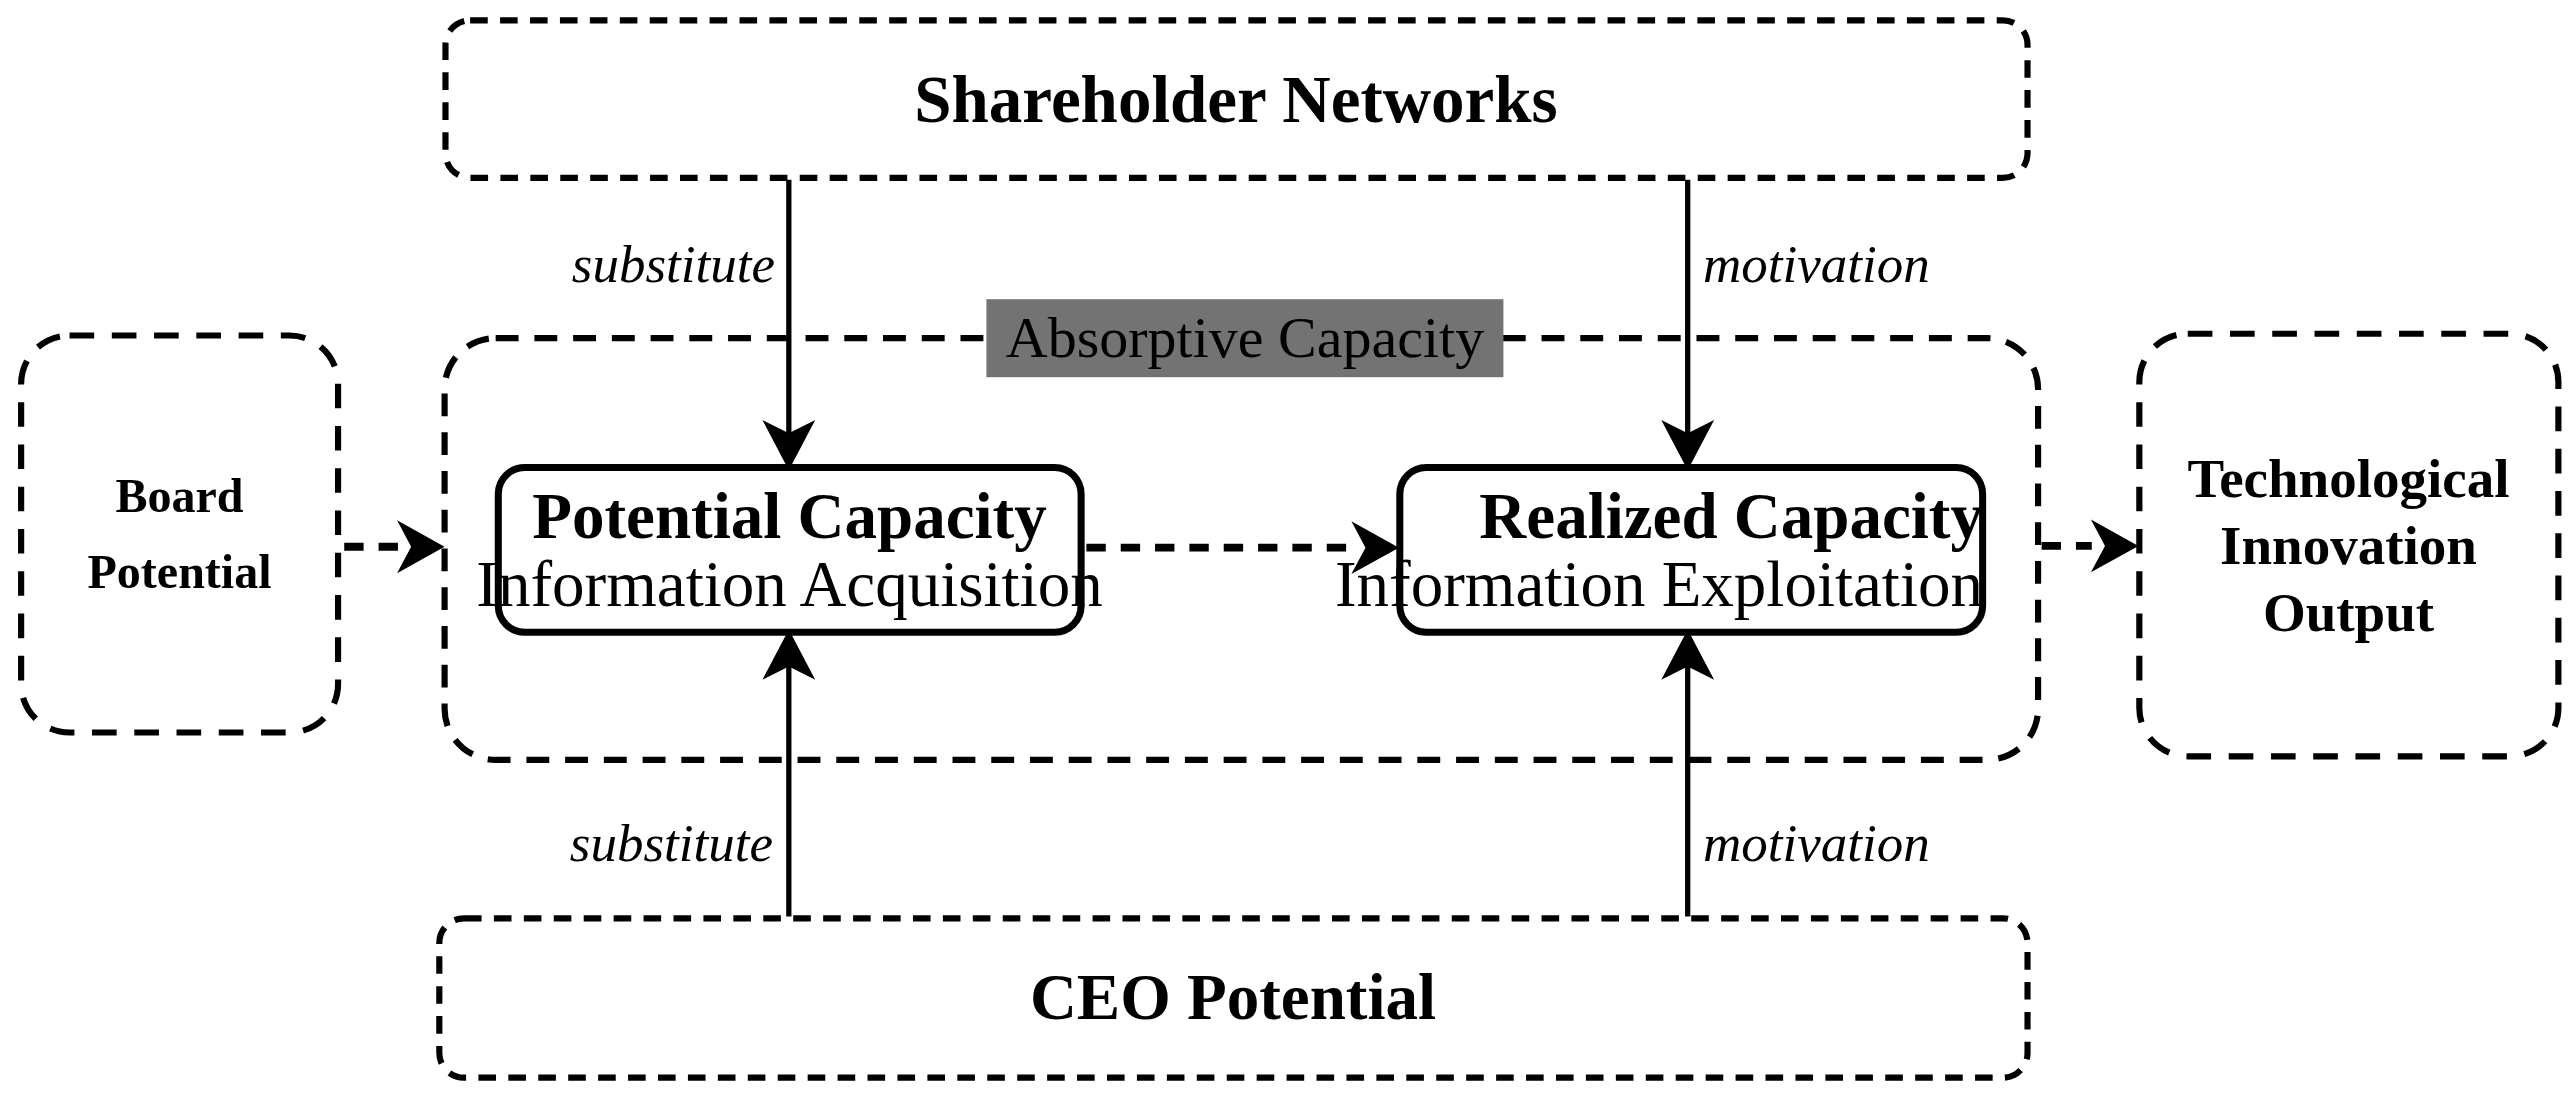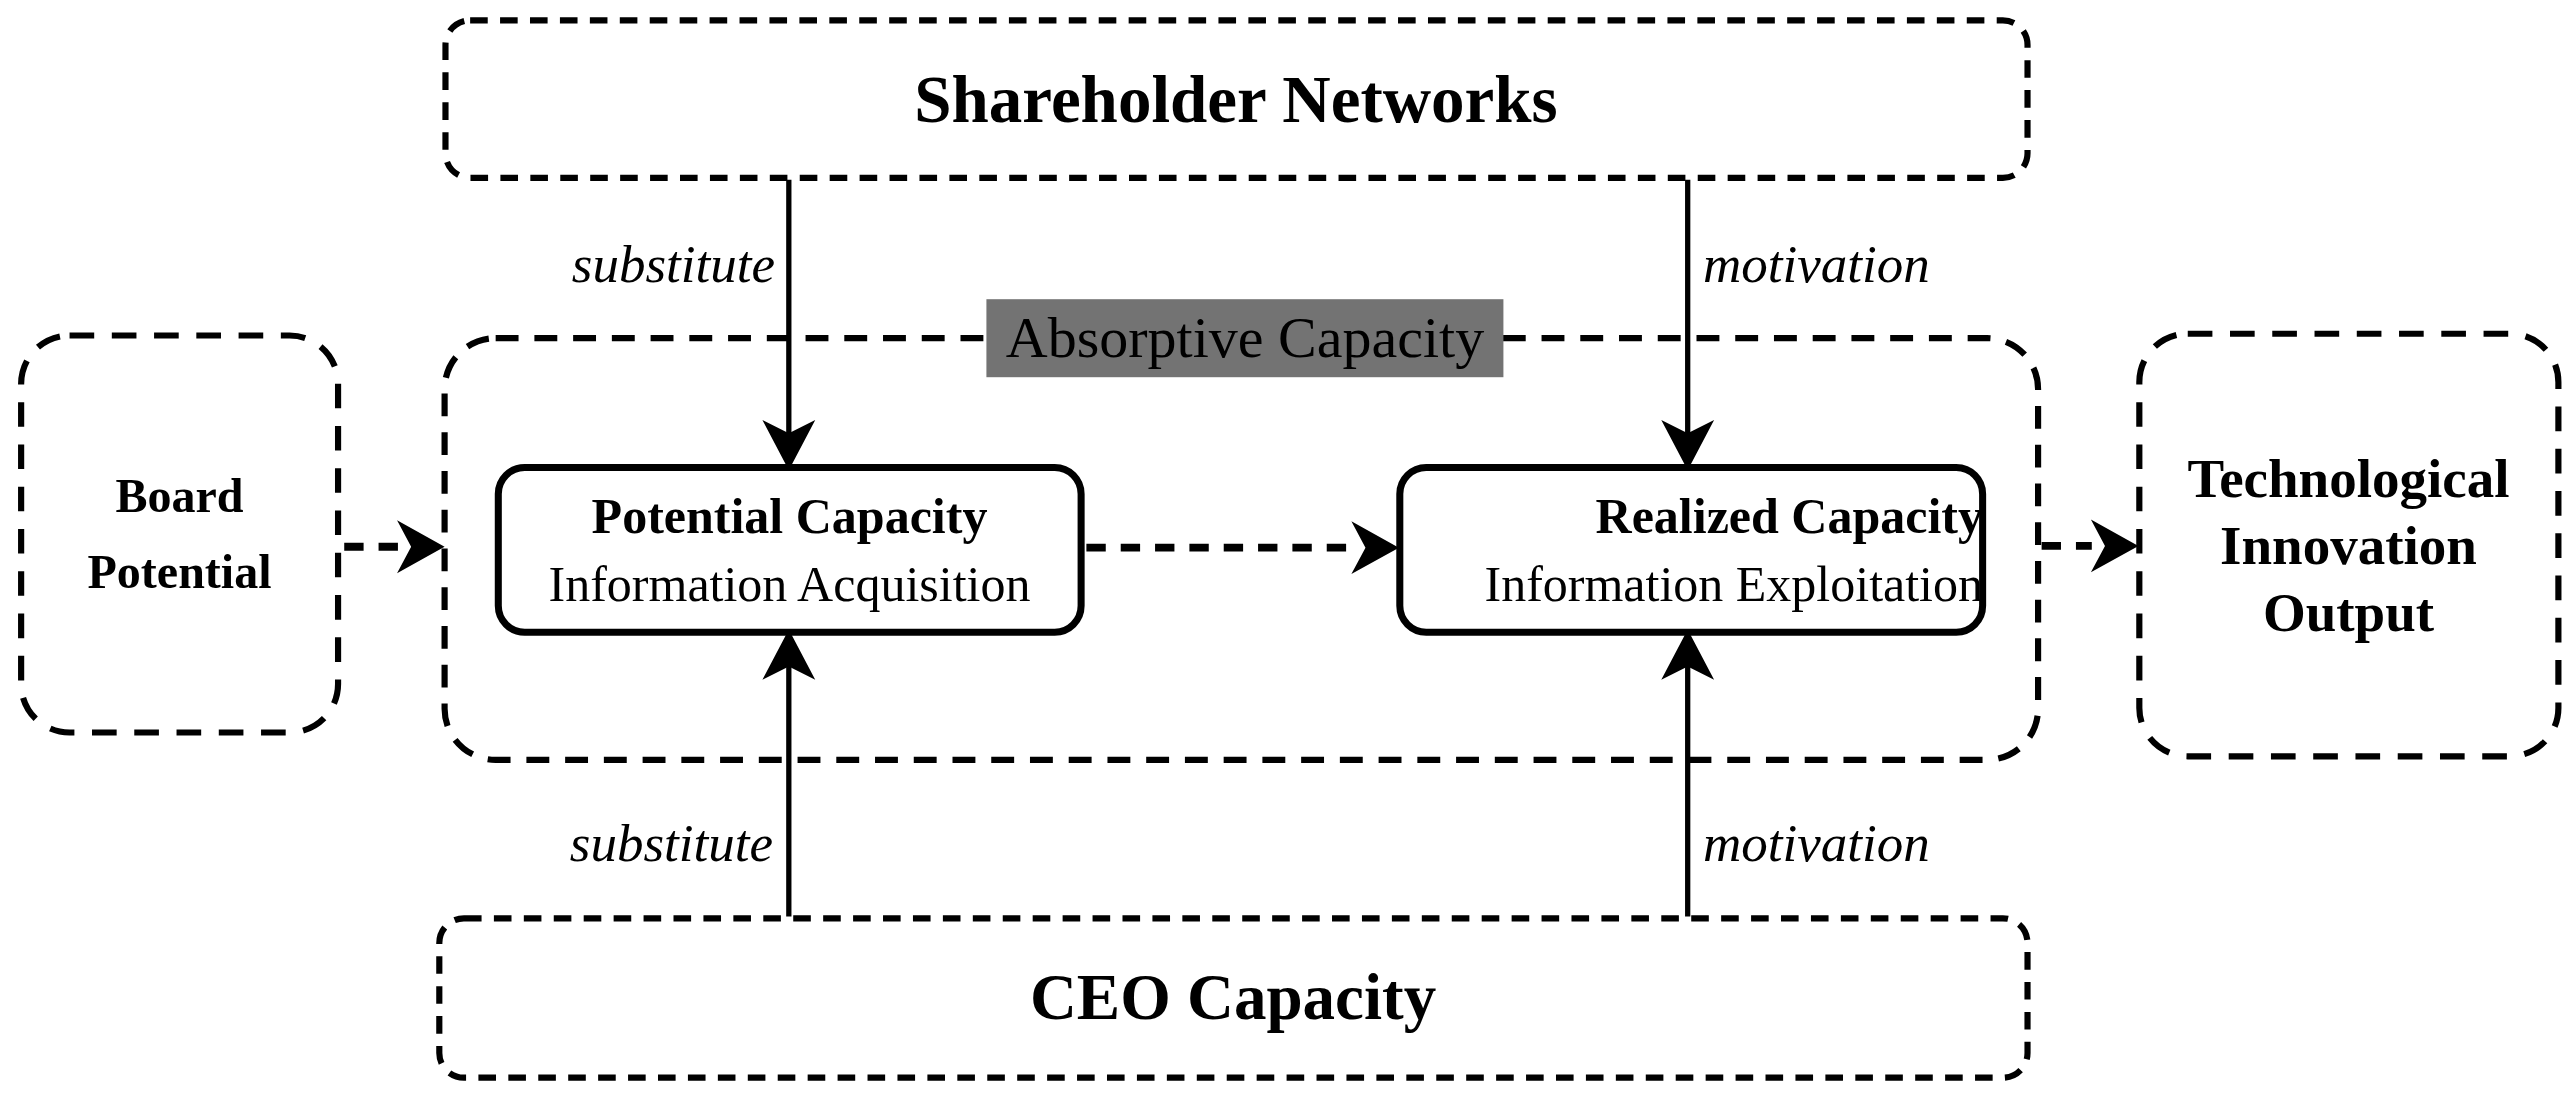--- a/index.html
+++ b/index.html
@@ -53,21 +53,21 @@
   }
   .absorptive-lbl {
     left: 1245px; top: 338px;
     transform: translate(-50%, -50%);
     font-size: 58px;
     background: #737373;
     padding: 5.3px 19.4px;
   }
   .inner-lbl {
     width: 583px; height: 165px;
-    font-size: 50px; line-height: 68px;
+    font-size: 65px; line-height: 68px;
   }
   .potential-lbl { left: 498px; top: 467px; }
   .realized-lbl  { left: 1400px; top: 467px; align-items: flex-end; }
   .inner-title { font-weight: bold; display: block; }
   .inner-sub   { font-weight: normal; display: block; }
   .edge-lbl {
     font-size: 53px;
     font-style: italic;
     height: 67px;
     line-height: 67px;
@@ -132,21 +132,21 @@
     <span class="inner-title">Realized Capacity</span>
     <span class="inner-sub">Information Exploitation</span>
   </div>
 
   <div class="lbl node-center tio-lbl">
     <span class="block-line">Technological</span>
     <span class="block-line">Innovation</span>
     <span class="block-line">Output</span>
   </div>
 
-  <div class="lbl node-center ceo-lbl">CEO Capacity</div>
+  <div class="lbl node-center ceo-lbl">CEO Potential</div>
 
   <div class="lbl edge-lbl substitute-top">substitute</div>
   <div class="lbl edge-lbl motivation-top">motivation</div>
   <div class="lbl edge-lbl substitute-bottom">substitute</div>
   <div class="lbl edge-lbl motivation-bottom">motivation</div>
 
 </div>
 
 
 </body></html>

